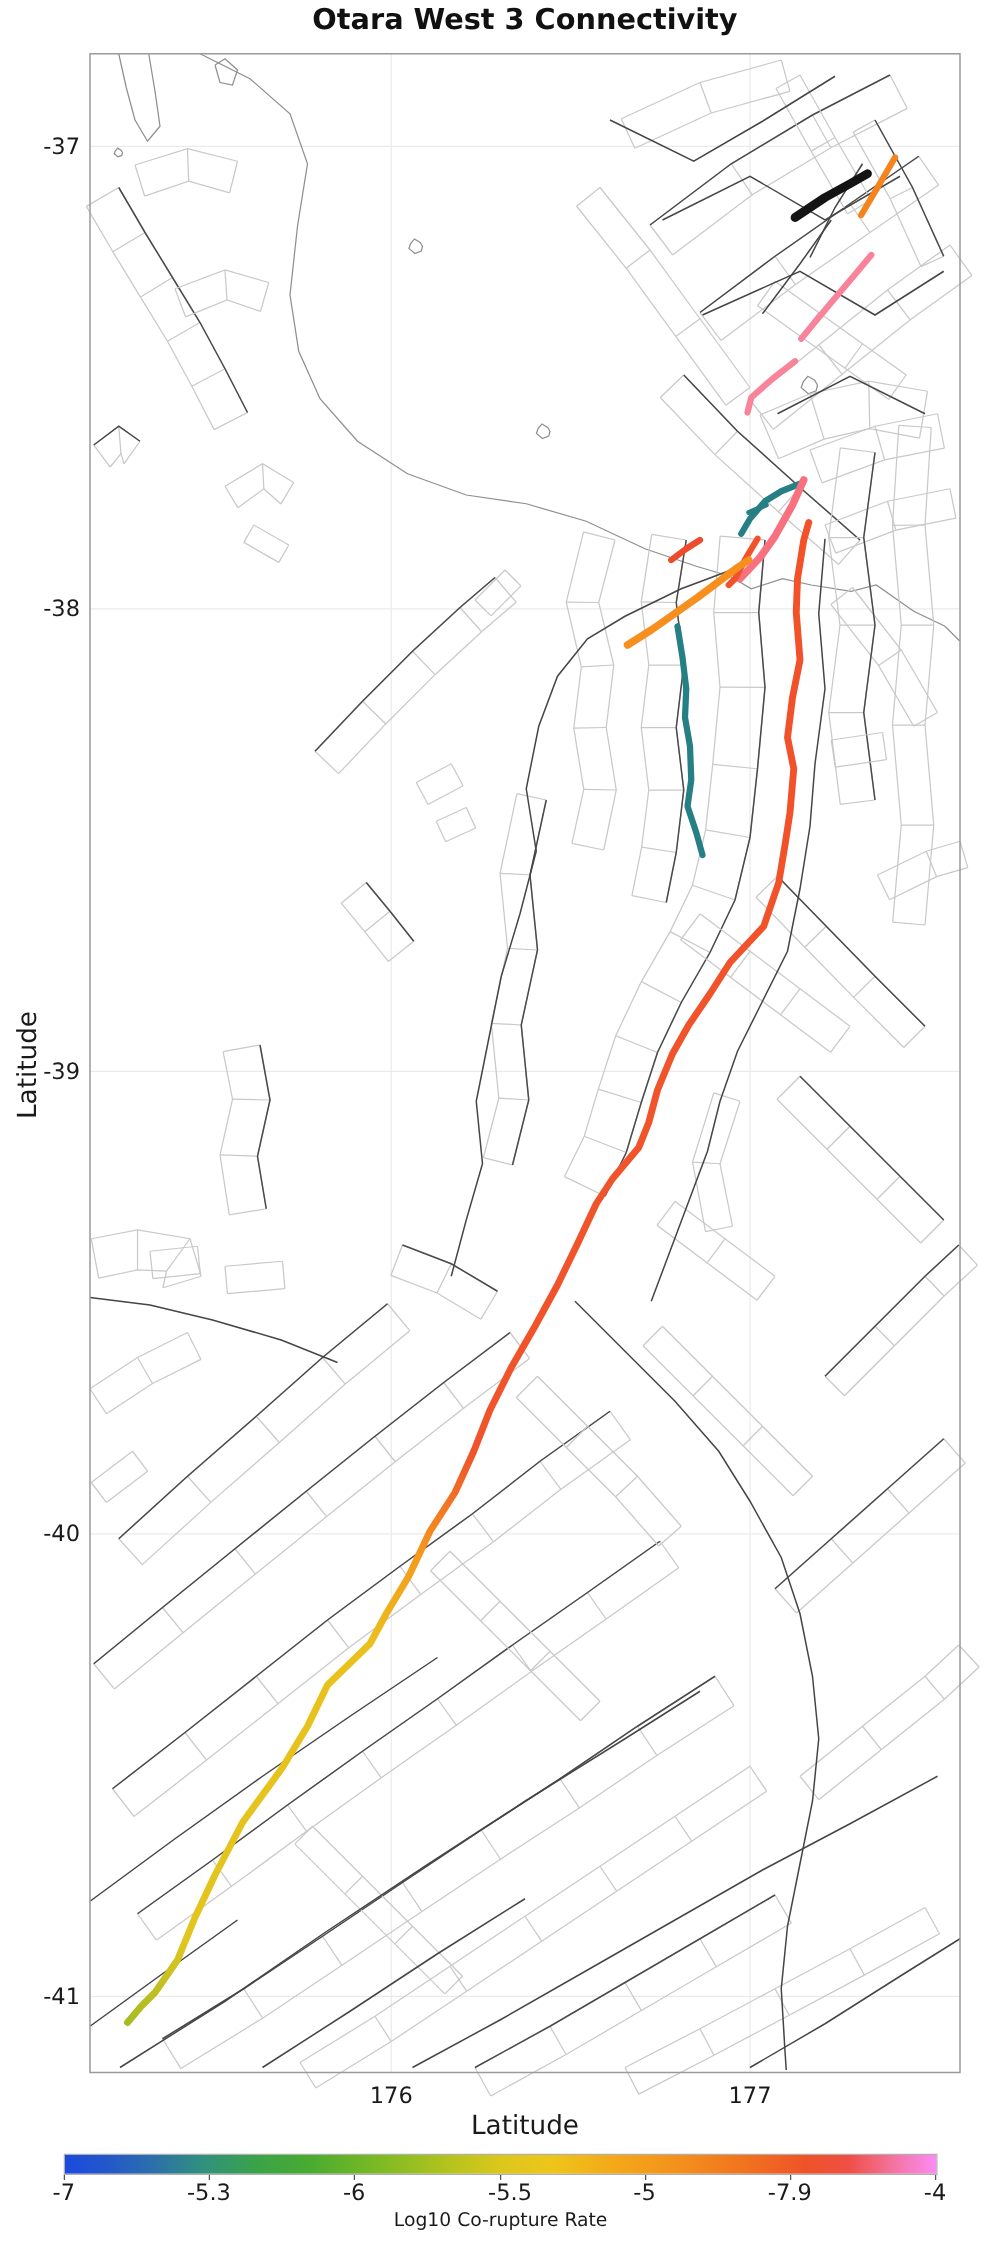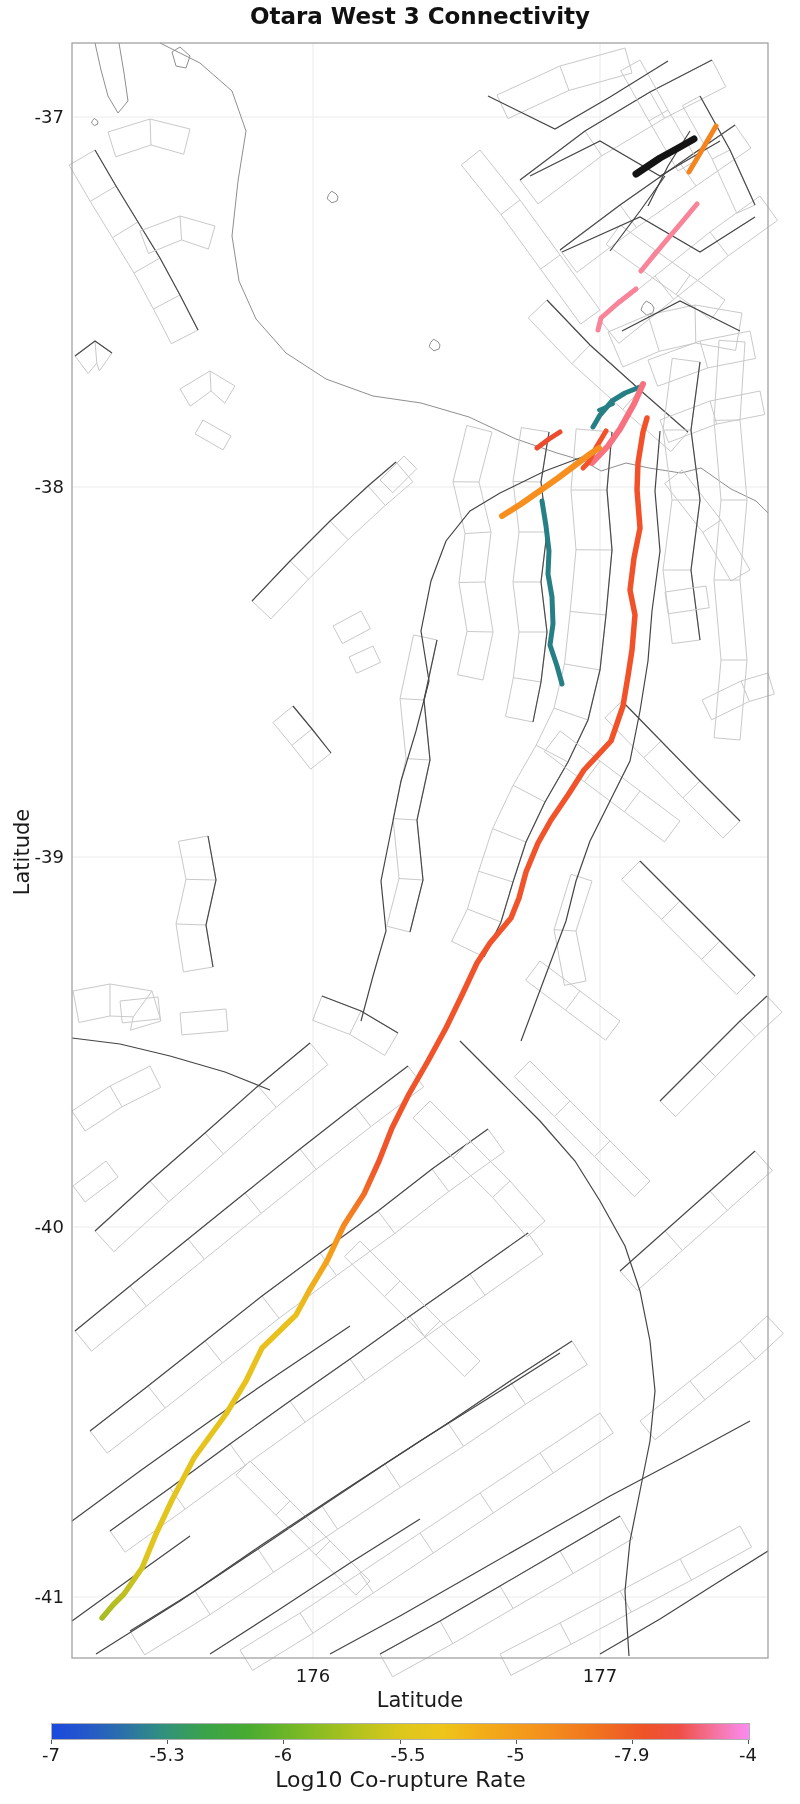--- a/index.html
+++ b/index.html
@@ -11,21 +11,21 @@
   svg#map text{font-family:"DejaVu Sans",sans-serif;}
   .xlabel{position:absolute;left:72px;width:696px;top:1688px;text-align:center;
           font-size:21px;color:#1a1a1a;}
   .ylabel{position:absolute;left:-63px;top:840px;width:170px;height:24px;text-align:center;
           transform:rotate(-90deg);font-size:21px;color:#1a1a1a;}
   .cbar{position:absolute;left:51px;top:1723px;width:697px;height:15px;
         border:1px solid #b0b0b0;}
   .cbt{position:absolute;font-size:18px;color:#1a1a1a;top:1744px;transform:translateX(-50%);}
   .cbtick{position:absolute;top:1740px;width:1px;height:4px;background:#555;}
   .cbarlabel{position:absolute;left:51px;width:699px;top:1767px;text-align:center;
-             font-size:22px;color:#1a1a1a;}
+             font-size:15px;color:#1a1a1a;}
 </style>
 </head>
 <body>
 
 <div class="fig">
   <div class="title">Otara West 3 Connectivity</div>
   <svg id="map" width="800" height="1804" viewBox="0 0 800 1804">
       <line x1="313" x2="313" y1="43" y2="1658" stroke="#ebebeb" stroke-width="1"></line>
       <line x1="600" x2="600" y1="43" y2="1658" stroke="#ebebeb" stroke-width="1"></line>
       <line x1="72" x2="768" y1="117" y2="117" stroke="#ebebeb" stroke-width="1"></line>

